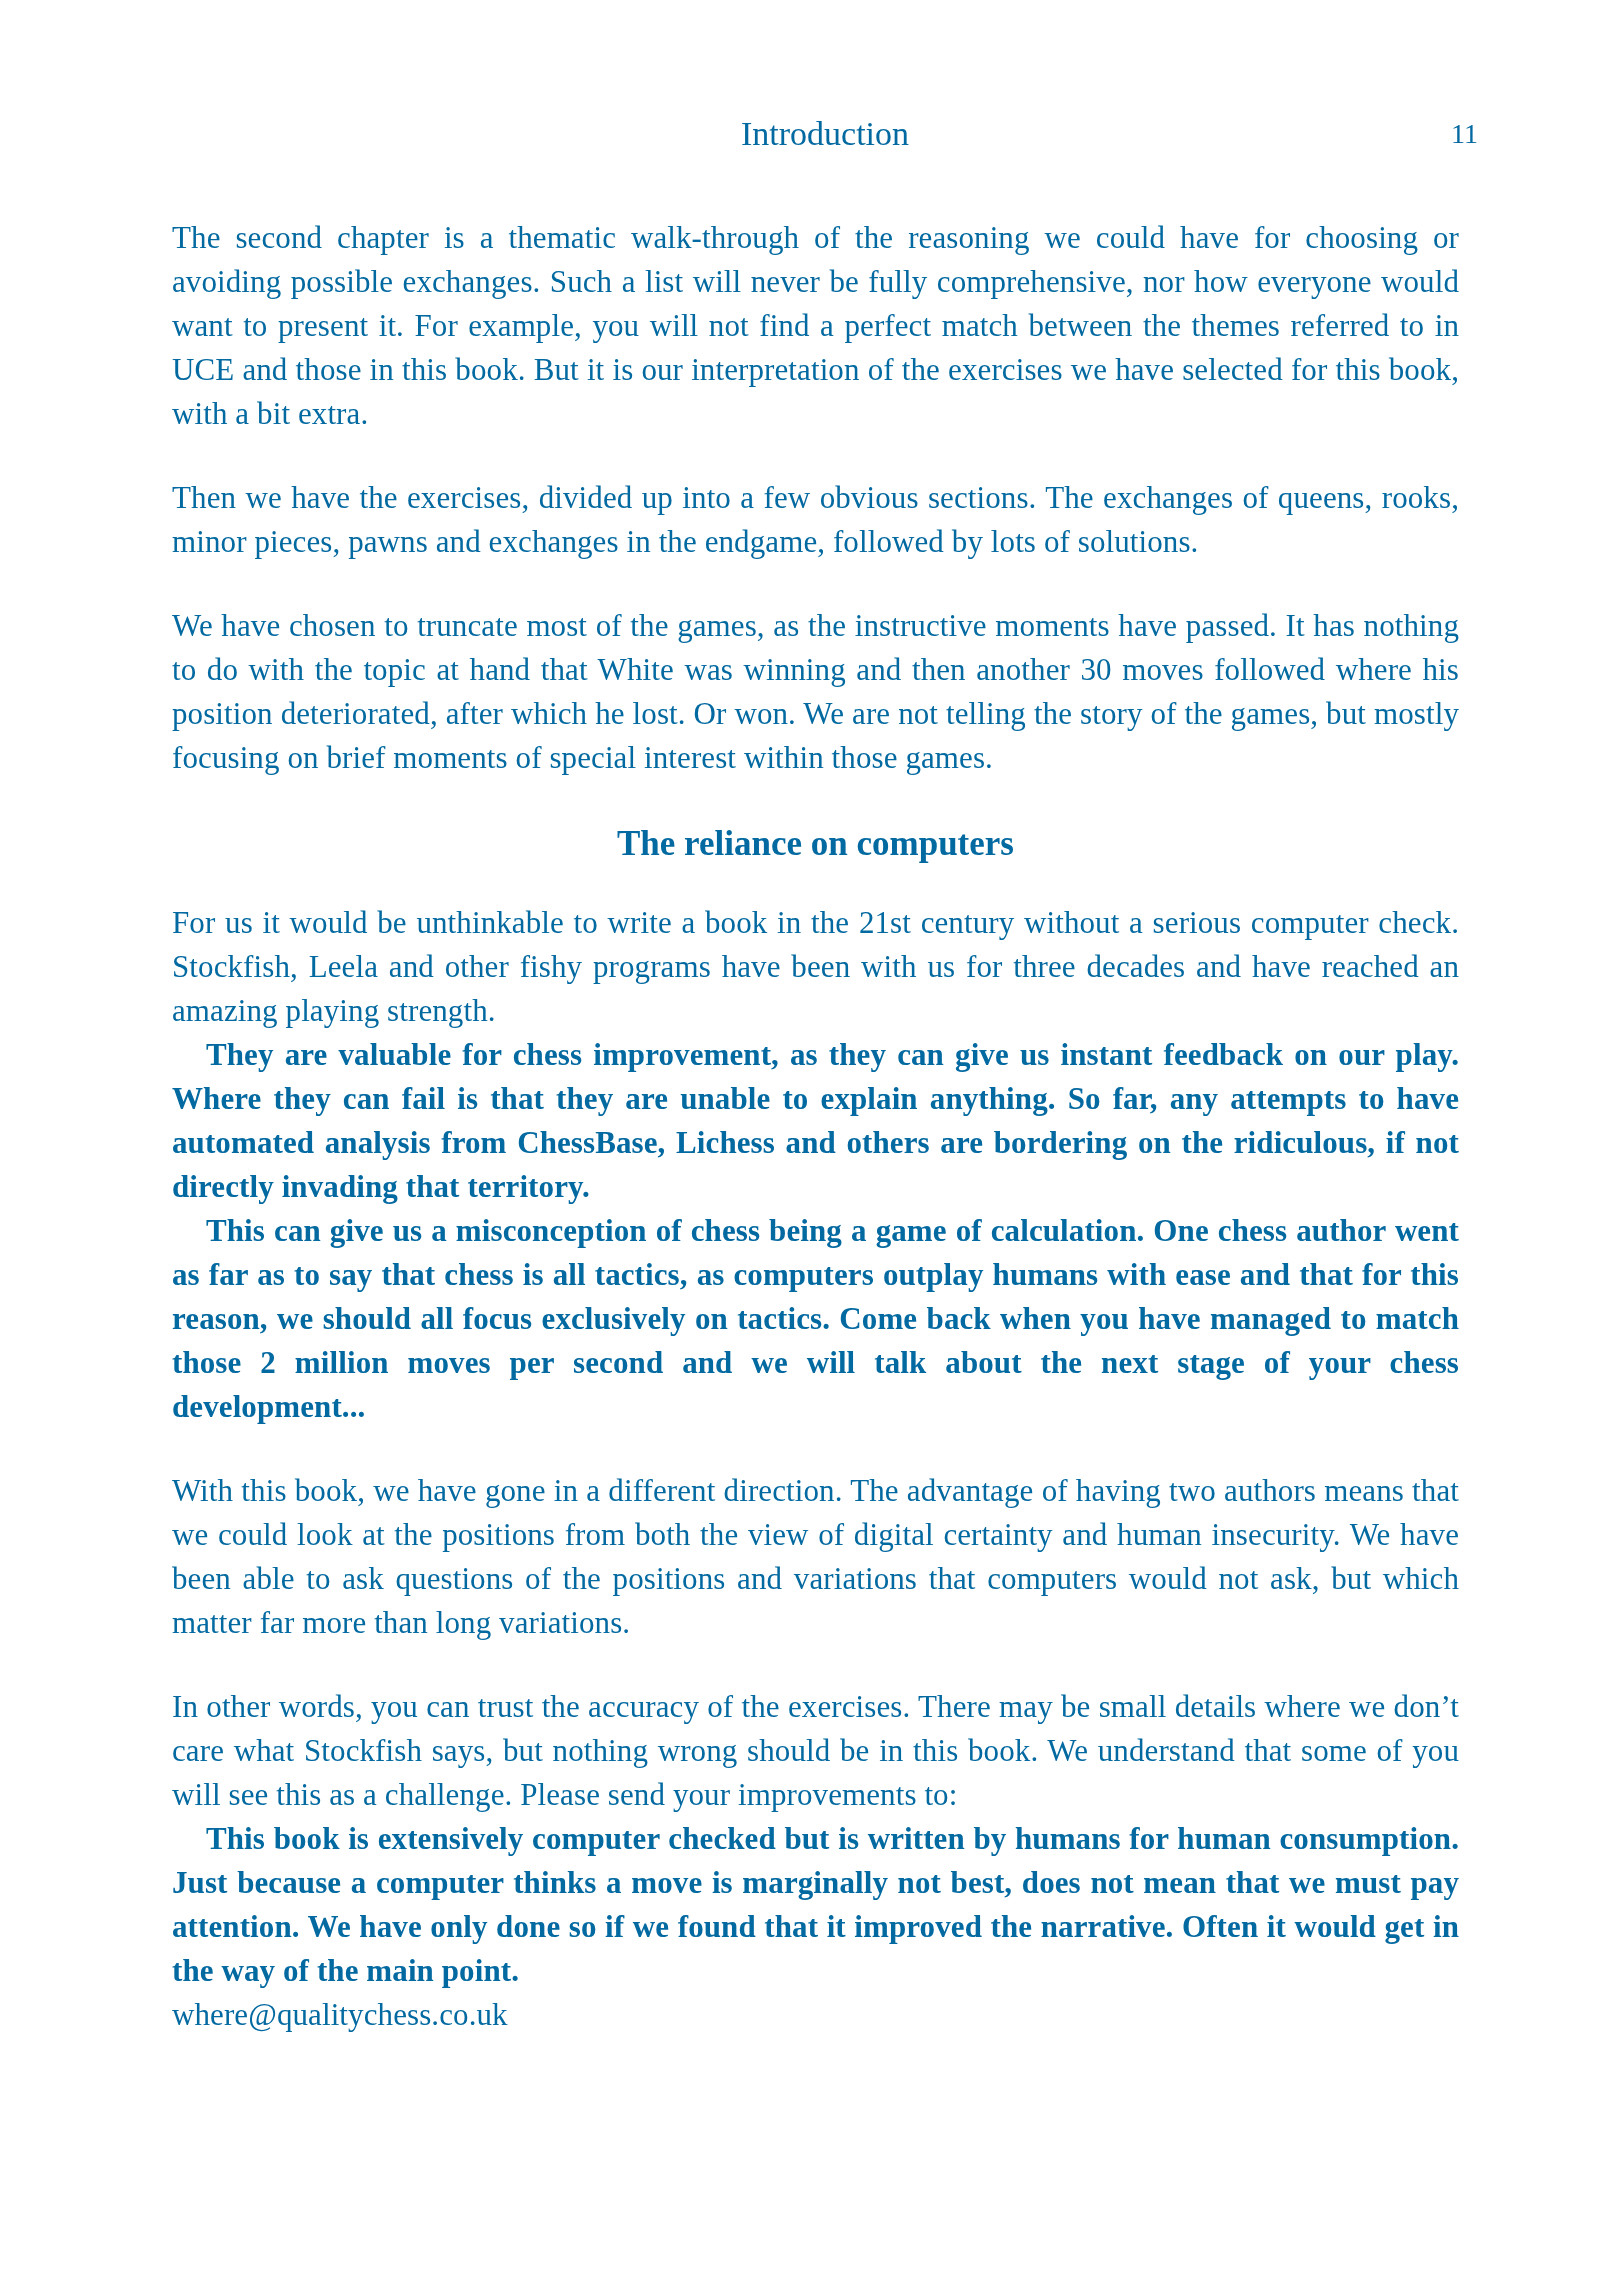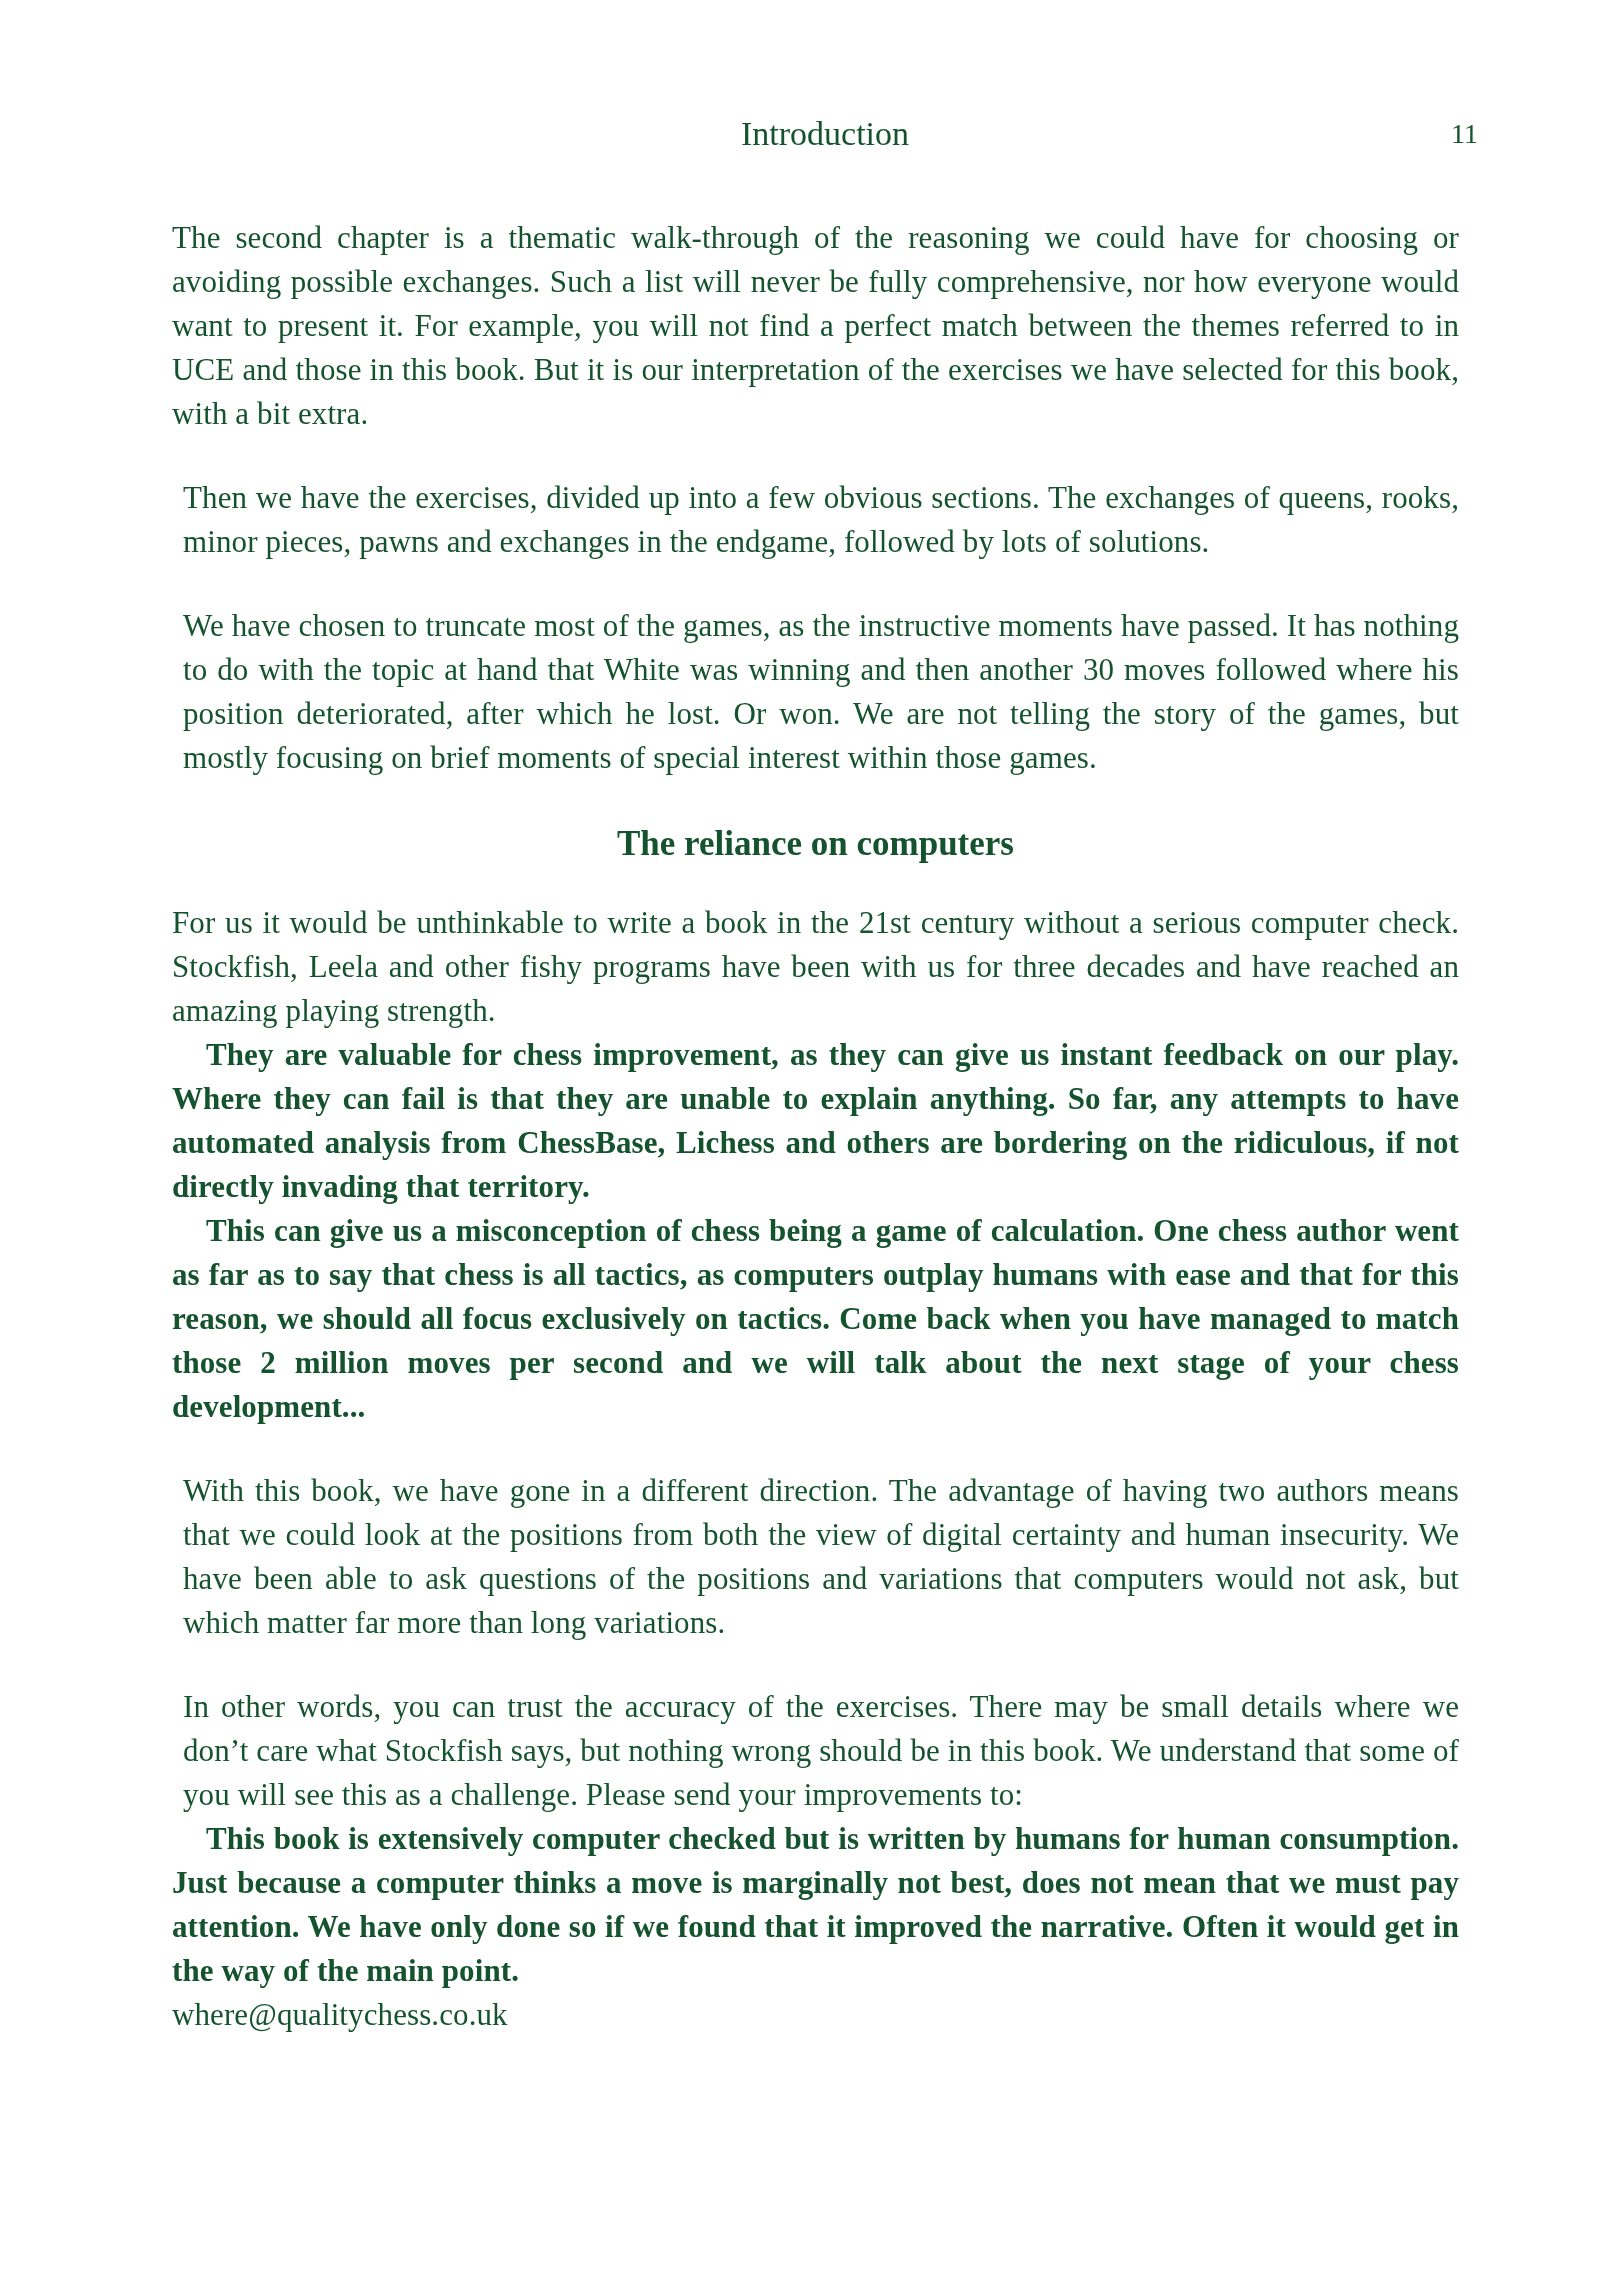--- a/index.html
+++ b/index.html
@@ -5,21 +5,21 @@
   html, body {
     margin: 0;
     padding: 0;
     background: #ffffff;
   }
   .page {
     position: relative;
     width: 1618px;
     height: 2284px;
     background: #ffffff;
-    color: #14532d;
+    color: #0369a1;
     font-family: "Liberation Serif", "DejaVu Serif", serif;
     overflow: hidden;
   }
   .header {
     position: absolute;
     top: 111px;
     left: 172px;
     width: 1306px;
     height: 45px;
   }
@@ -46,21 +46,20 @@
   }
   .para {
     margin: 0;
     font-size: 31px;
     line-height: 44px;
     text-align: justify;
     letter-spacing: 0.1px;
   }
   .para.gap {
     margin-top: 40px;
-    margin-left: 11px;
   }
   .para.indent {
     text-indent: 34px;
     font-weight: bold;
   }
   .para.email-line {
     text-align: left;
   }
   .section-heading {
     margin: 44px 0 37px 0;

